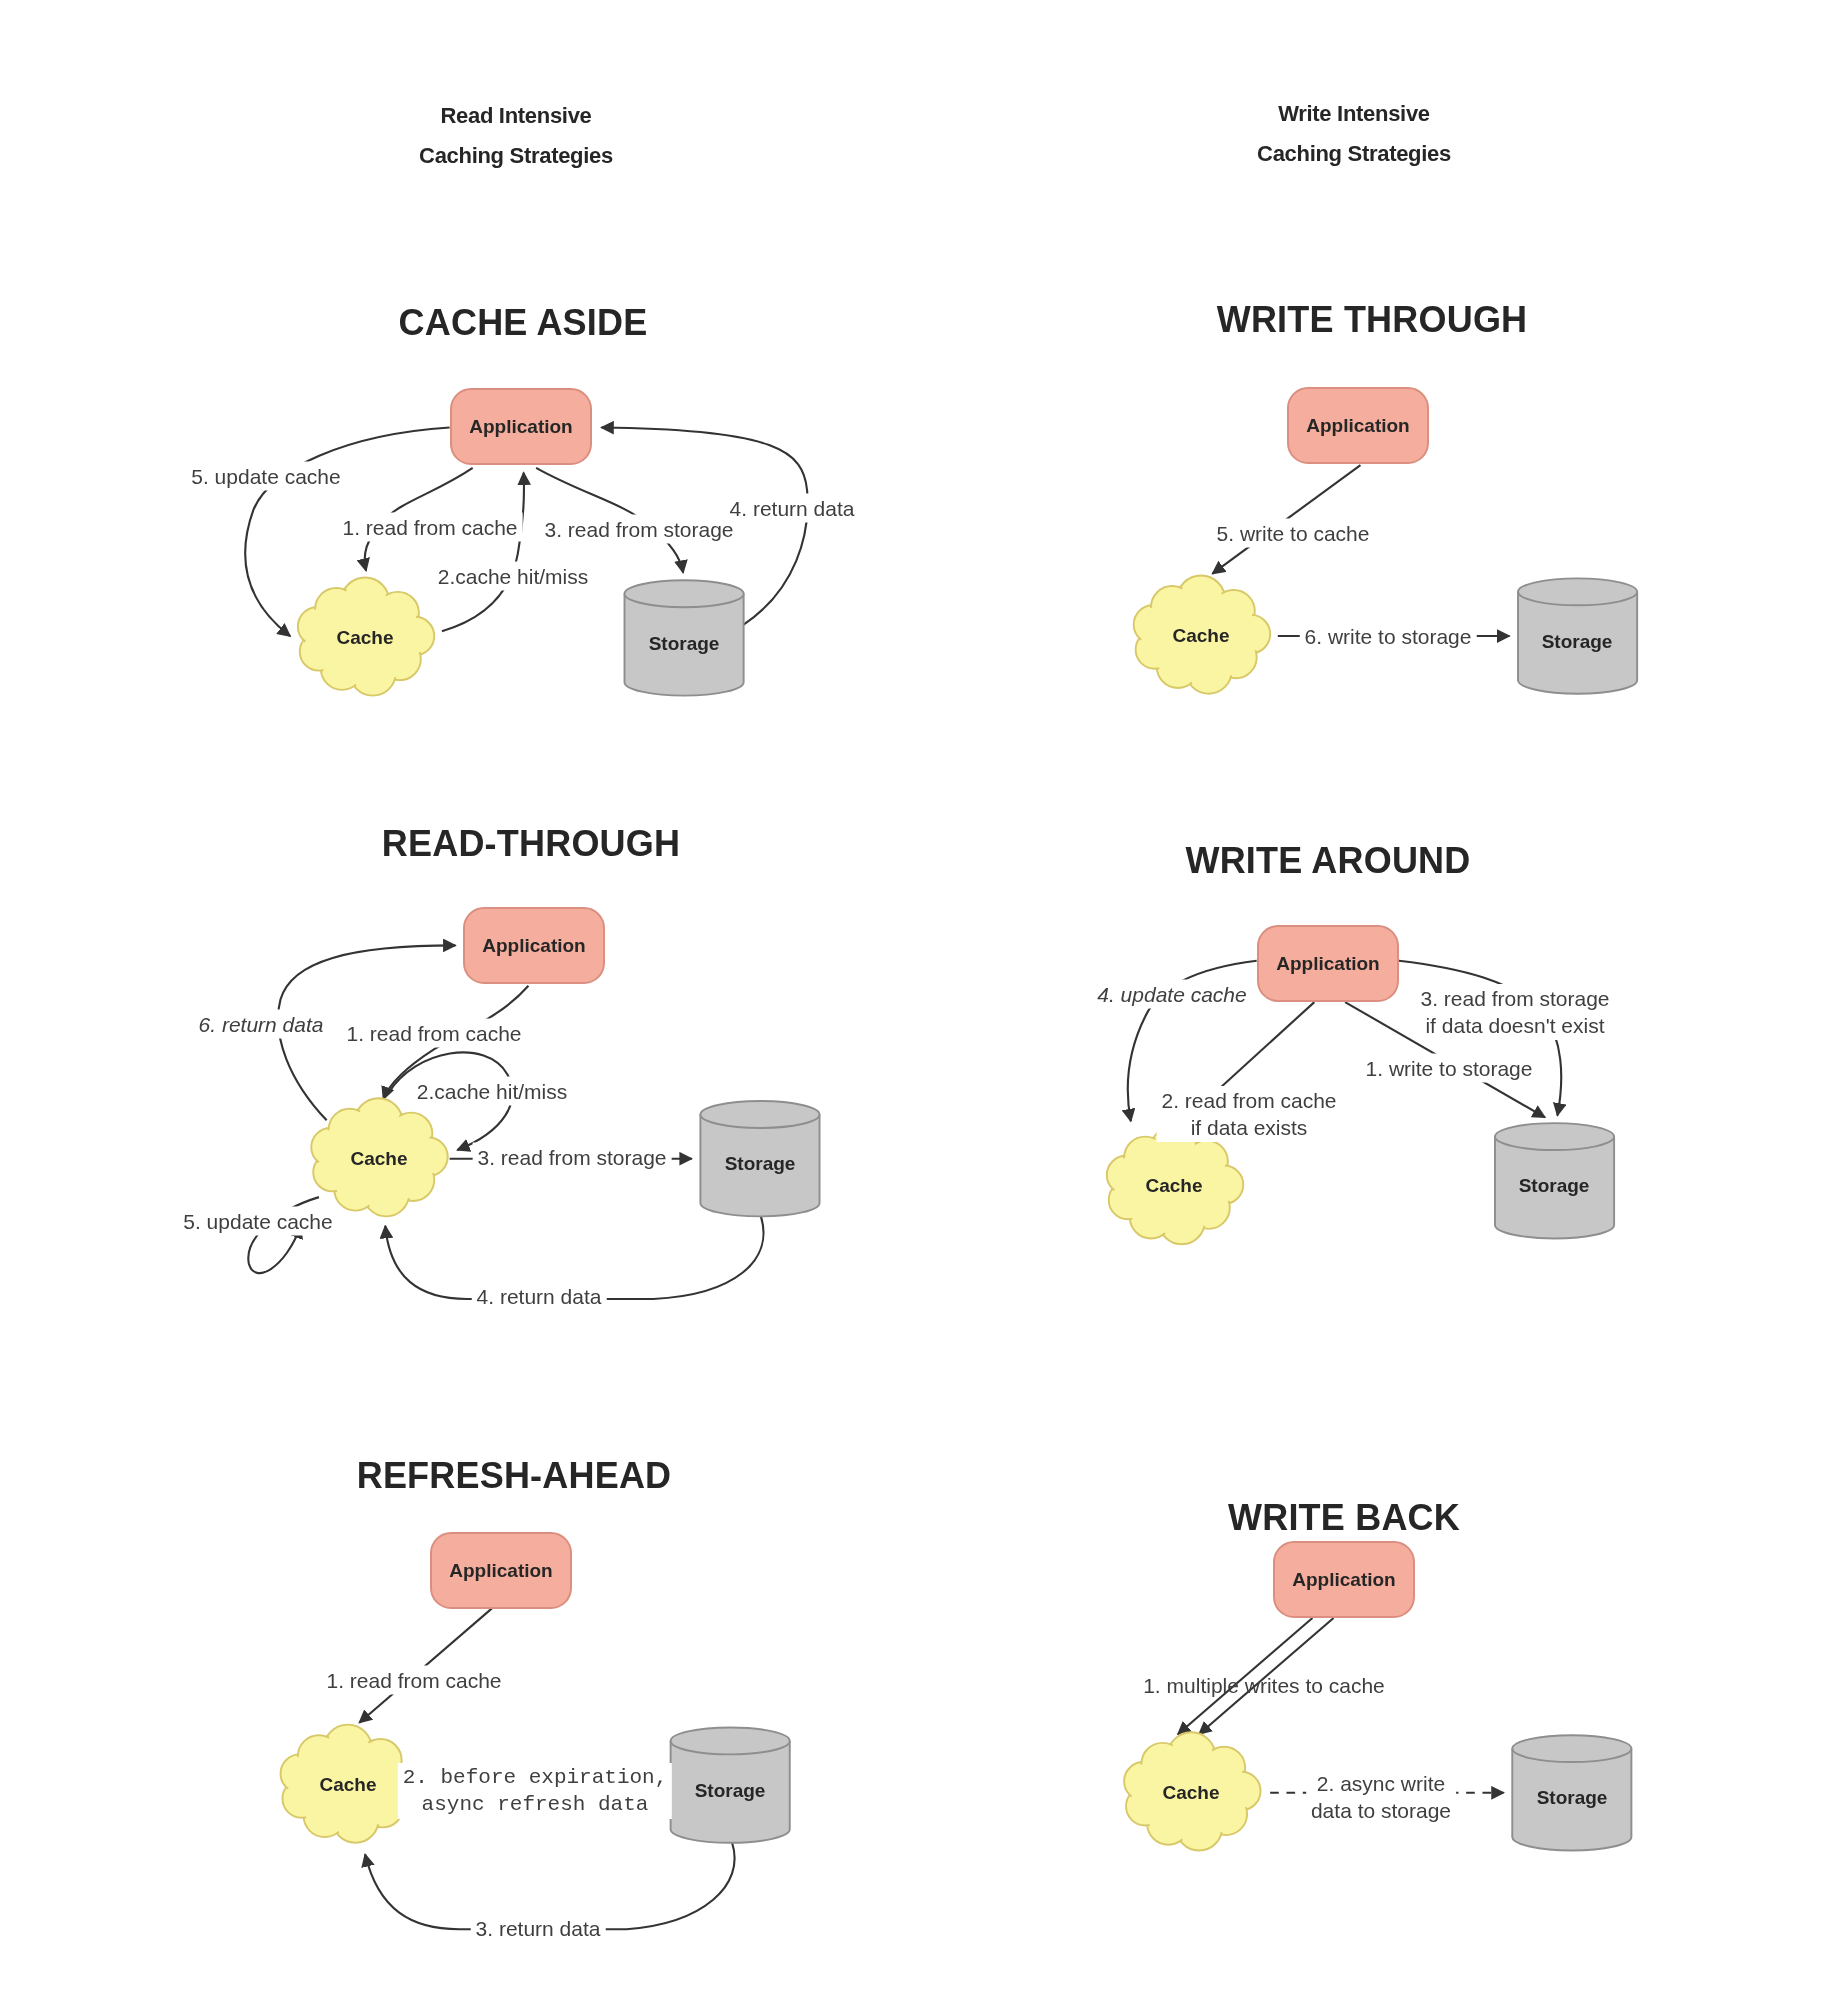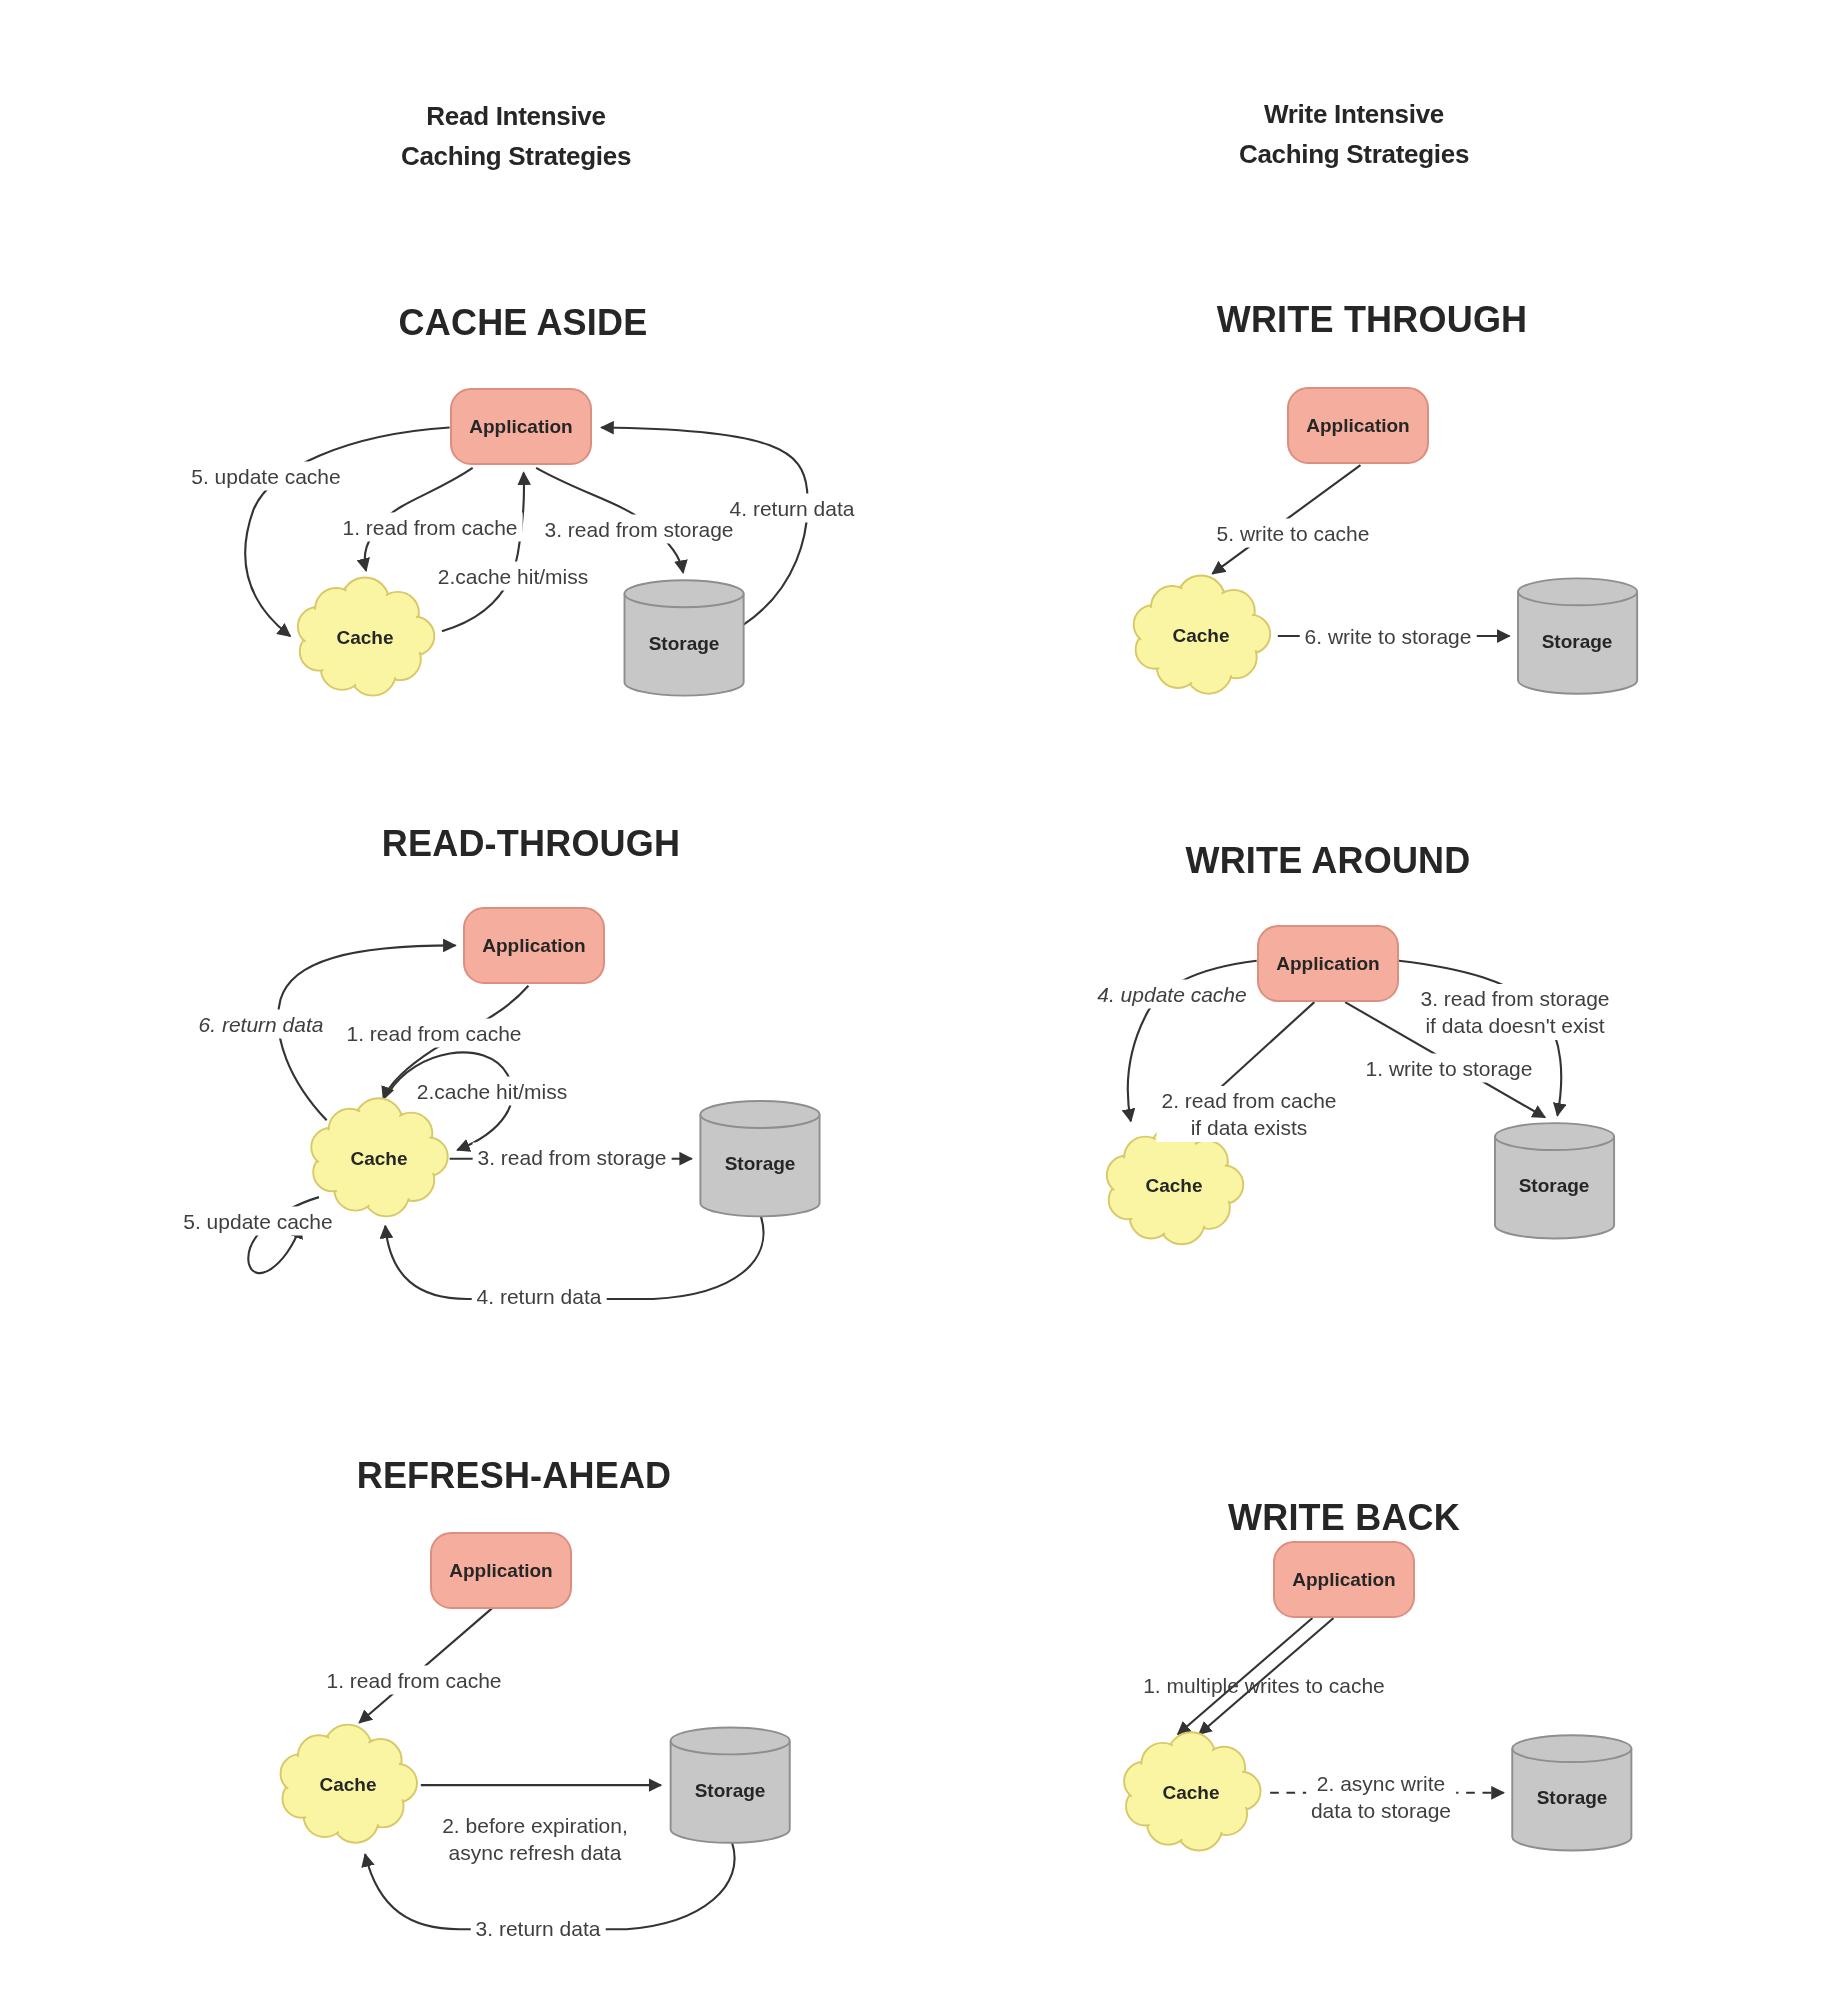--- a/index.html
+++ b/index.html
@@ -28,21 +28,21 @@
   }
   .arrow.dashed { stroke-dasharray: 9 8; }
   .cb { fill: var(--cache-fill, #FAF5A3); stroke: var(--cache-border, #D8C868); stroke-width: 2; }
   .cf { fill: var(--cache-fill, #FAF5A3); }
   .cyl { fill: var(--storage-fill, #C7C7C7); stroke: var(--storage-border, #8E8E8E); stroke-width: 2; }
   .col-header {
     position: absolute;
     transform: translateX(-50%);
     text-align: center;
     font-weight: bold;
-    font-size: 26px;
+    font-size: 22px;
     line-height: 40px;
     letter-spacing: -0.3px;
     color: var(--title-text, #262626);
     white-space: pre-line;
     z-index: 2;
   }
   .panel-title {
     position: absolute;
     transform: translate(-50%, -50%);
     font-weight: bold;
@@ -233,21 +233,21 @@
 if data exists</div>
   <div class="edge-label" style="left:1449px; top:1068px;">1. write to storage</div>
 
   <div class="panel-title" style="left:514px; top:1476px;">REFRESH-AHEAD</div>
   <div class="app-box" style="left:430px; top:1532px;">
     <span>Application</span>
   </div>
   <div class="node-label" style="left:348px; top:1785px;">Cache</div>
   <div class="node-label" style="left:730px; top:1791px;">Storage</div>
   <div class="edge-label" style="left:414px; top:1680px;">1. read from cache</div>
-  <div class="edge-label" style="left:535px; top:1839px;">2. before expiration,
+  <div class="edge-label" style="left:535px; top:1791px;font-family:Liberation Mono, monospace;">2. before expiration,
 async refresh data</div>
   <div class="edge-label" style="left:538px; top:1928px;">3. return data</div>
 
   <div class="panel-title" style="left:1344px; top:1475px;margin-top:43px;">WRITE BACK</div>
   <div class="app-box" style="left:1273px; top:1541px;">
     <span>Application</span>
   </div>
   <div class="node-label" style="left:1191px; top:1793px;">Cache</div>
   <div class="node-label" style="left:1572px; top:1798px;">Storage</div>
   <div class="edge-label no-bg" style="left:1264px; top:1685px;">1. multiple writes to cache</div>

